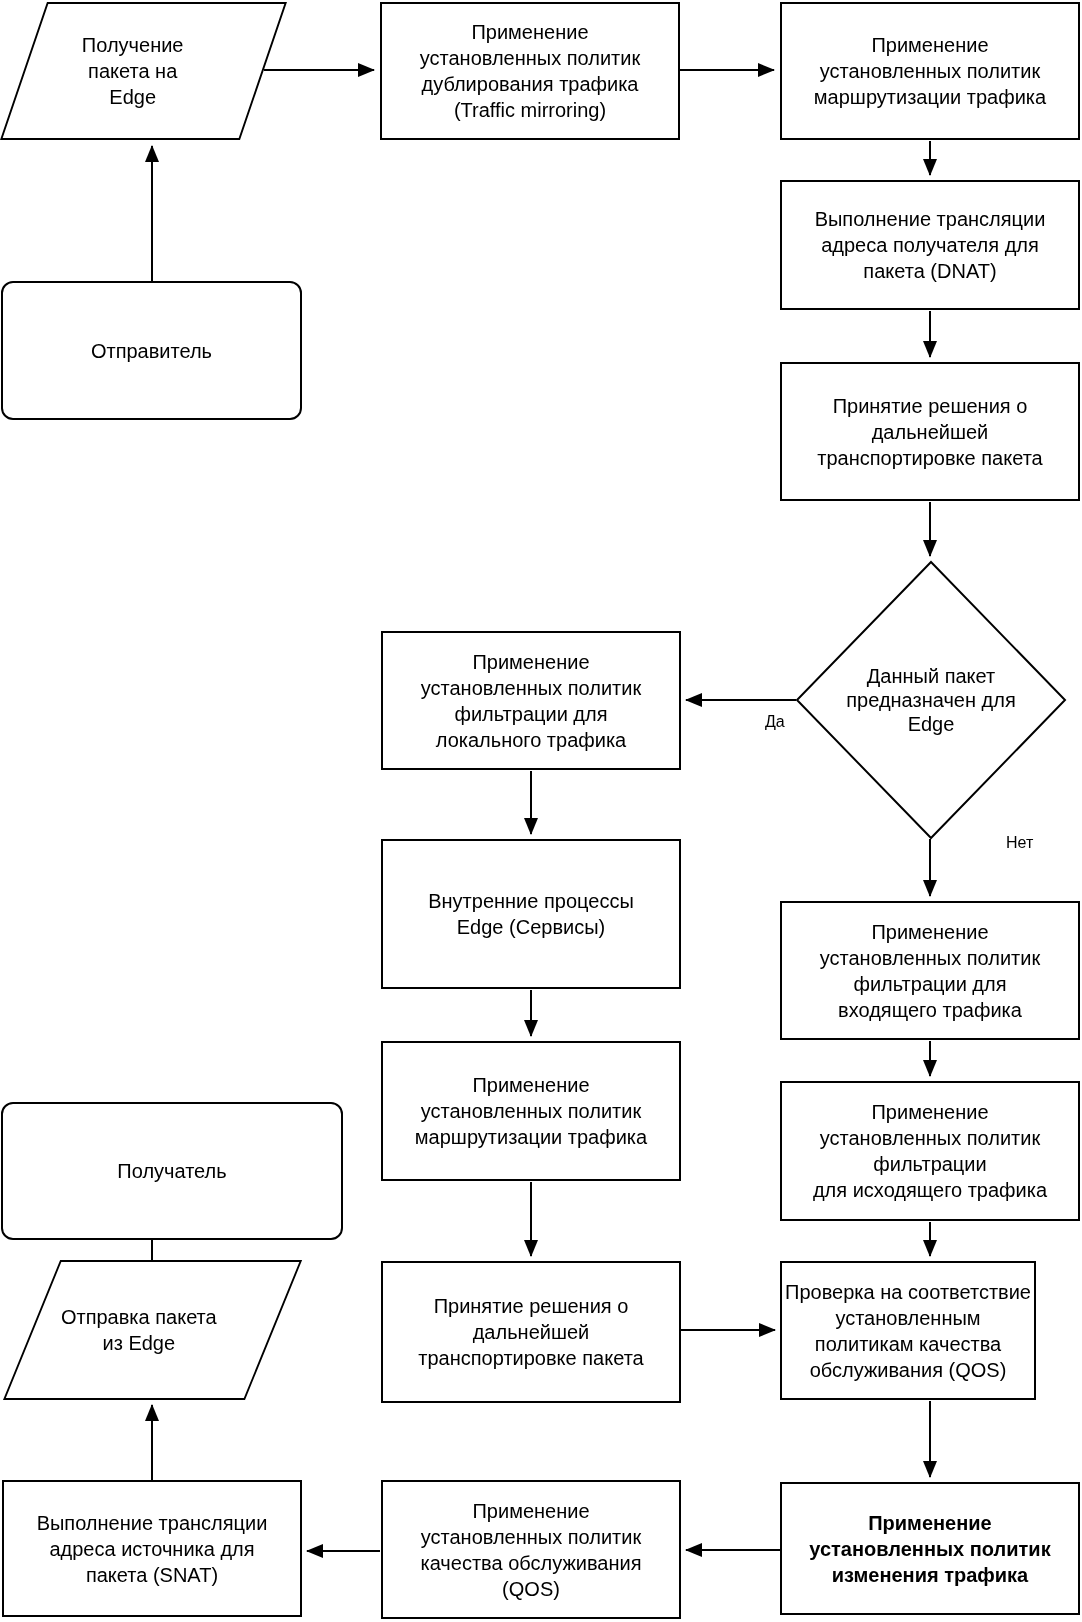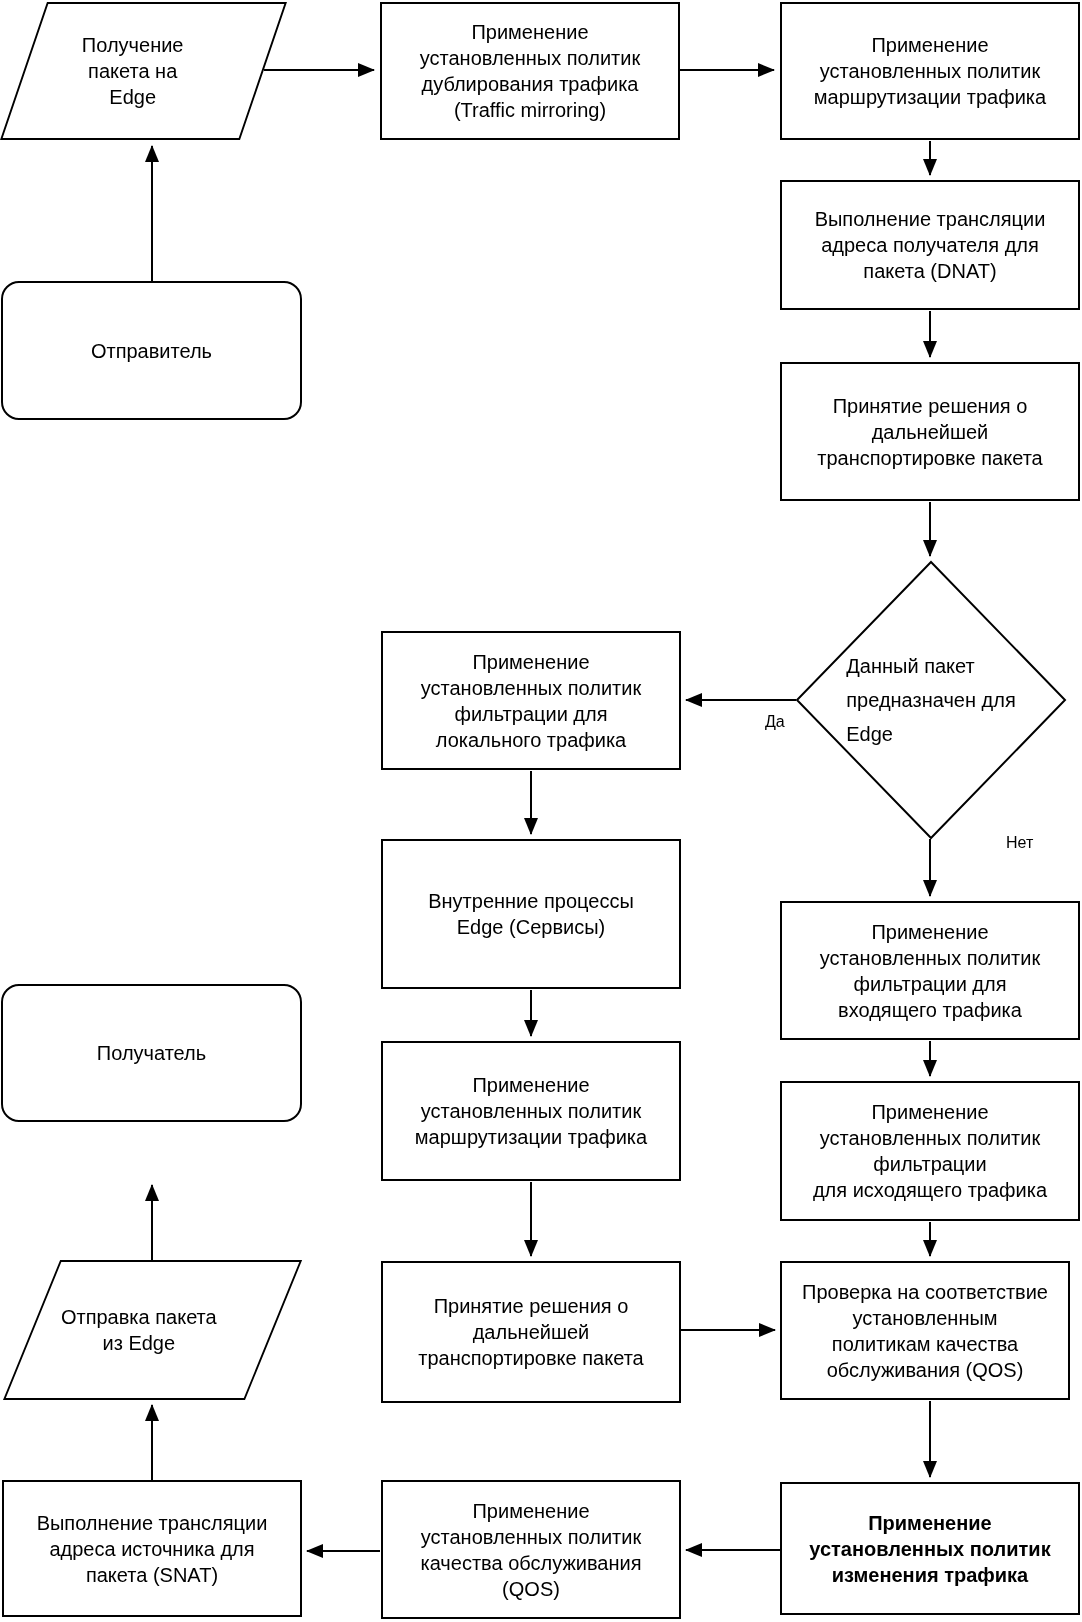--- a/index.html
+++ b/index.html
@@ -14,42 +14,42 @@
   }
   .node{
     position:absolute;
     border:2px solid #000000;
     background:#ffffff;
     display:flex;align-items:center;justify-content:center;
     text-align:center;
     font-size:20px;line-height:26px;
     white-space:pre-line;
   }
-  .rounded{border-radius:18px;}
+  .rounded{border-radius:12px;}
   .bold{font-weight:bold;}
   .para{
     position:absolute;
     border:2px solid #000000;
     background:#ffffff;
   }
   .para-inner{
     position:absolute;inset:0;
     display:flex;align-items:center;justify-content:center;
     text-align:center;font-size:20px;line-height:26px;white-space:pre-line;
   }
   #recv-para{transform:skewX(-18.8deg);transform-origin:left bottom;}
   #recv-para .para-inner{transform:skewX(18.8deg);transform-origin:left bottom;padding-left:24px;}
   #send-para{transform:skewX(-22.2deg);transform-origin:left bottom;}
   #send-para .para-inner{transform:skewX(22.2deg);transform-origin:left bottom;padding-left:28px;}
   .diamond{position:absolute;}
   .diamond svg{position:absolute;inset:0;}
   .diamond .dtext{
     position:absolute;inset:0;
     display:flex;align-items:center;justify-content:center;
-    text-align:left;font-size:20px;line-height:34px;white-space:pre-line;
+    text-align:center;font-size:20px;line-height:24px;white-space:pre-line;
   }
   .edge-label{
     position:absolute;
     font-size:16px;line-height:24px;
   }
   #connectors{position:absolute;left:0;top:0;}
   #connectors line{stroke:#000000;stroke-width:2;}
 </style>
 </head>
 <body>
@@ -99,21 +99,21 @@
   <div class="node" style="left:780px;top:2px;width:300px;height:138px;">
     <span>Применение
 установленных политик
 маршрутизации трафика</span>
   </div>
 
   <div class="node rounded" style="left:1px;top:281px;width:301px;height:139px;">
     <span>Отправитель</span>
   </div>
 
-  <div class="node rounded" style="left:1px;top:984px;width:301px;height:138px;">
+  <div class="node rounded" style="left:1px;top:1102px;width:342px;height:138px;">
     <span>Получатель</span>
   </div>
 
   <div id="send-para" class="para" style="left:3px;top:1260px;width:242px;height:140px;">
     <div class="para-inner">Отправка пакета
 из Edge</div>
   </div>
 
   <div class="node" style="left:2px;top:1480px;width:300px;height:137px;">
     <span>Выполнение трансляции
@@ -153,21 +153,21 @@
 входящего трафика</span>
   </div>
 
   <div class="node" style="left:780px;top:1081px;width:300px;height:140px;">
     <span>Применение
 установленных политик
 фильтрации
 для исходящего трафика</span>
   </div>
 
-  <div class="node" style="left:780px;top:1261px;width:290px;height:139px;">
+  <div class="node" style="left:780px;top:1261px;width:256px;height:139px;">
     <span>Проверка на соответствие
 установленным
 политикам качества
 обслуживания (QOS)</span>
   </div>
 
   <div class="node bold" style="left:780px;top:1482px;width:300px;height:133px;">
     <span>Применение
 установленных политик
 изменения трафика</span>

